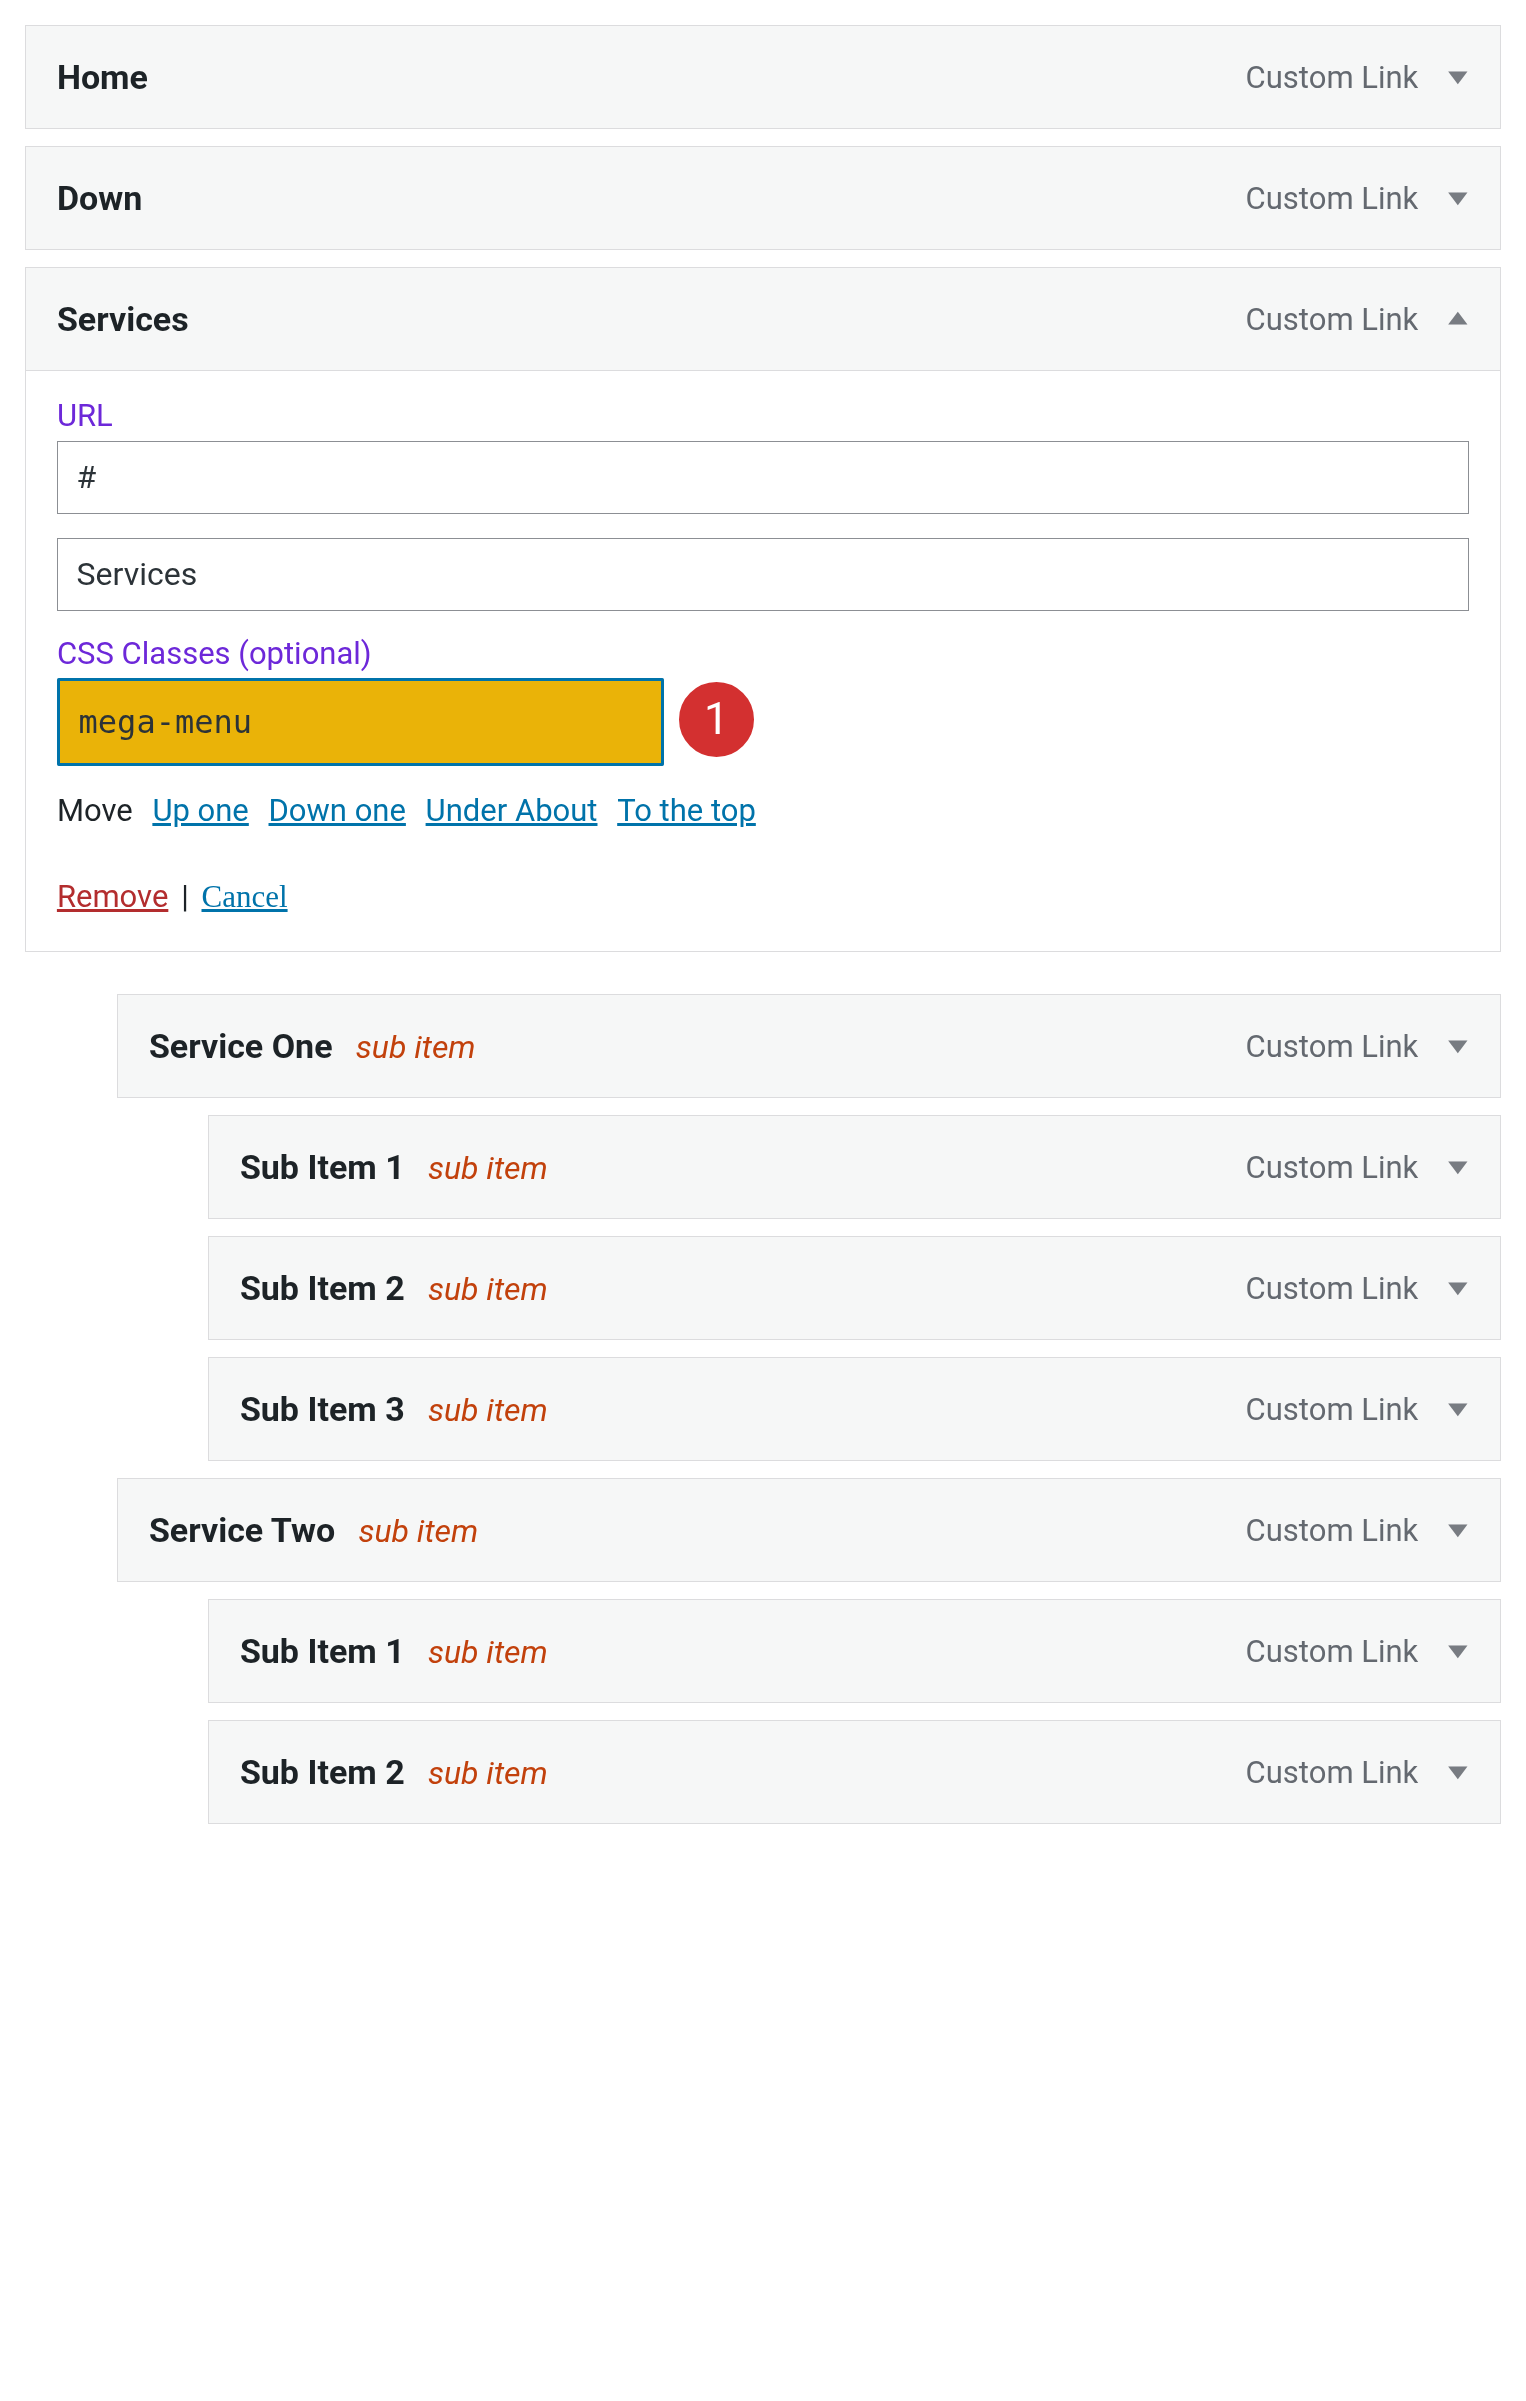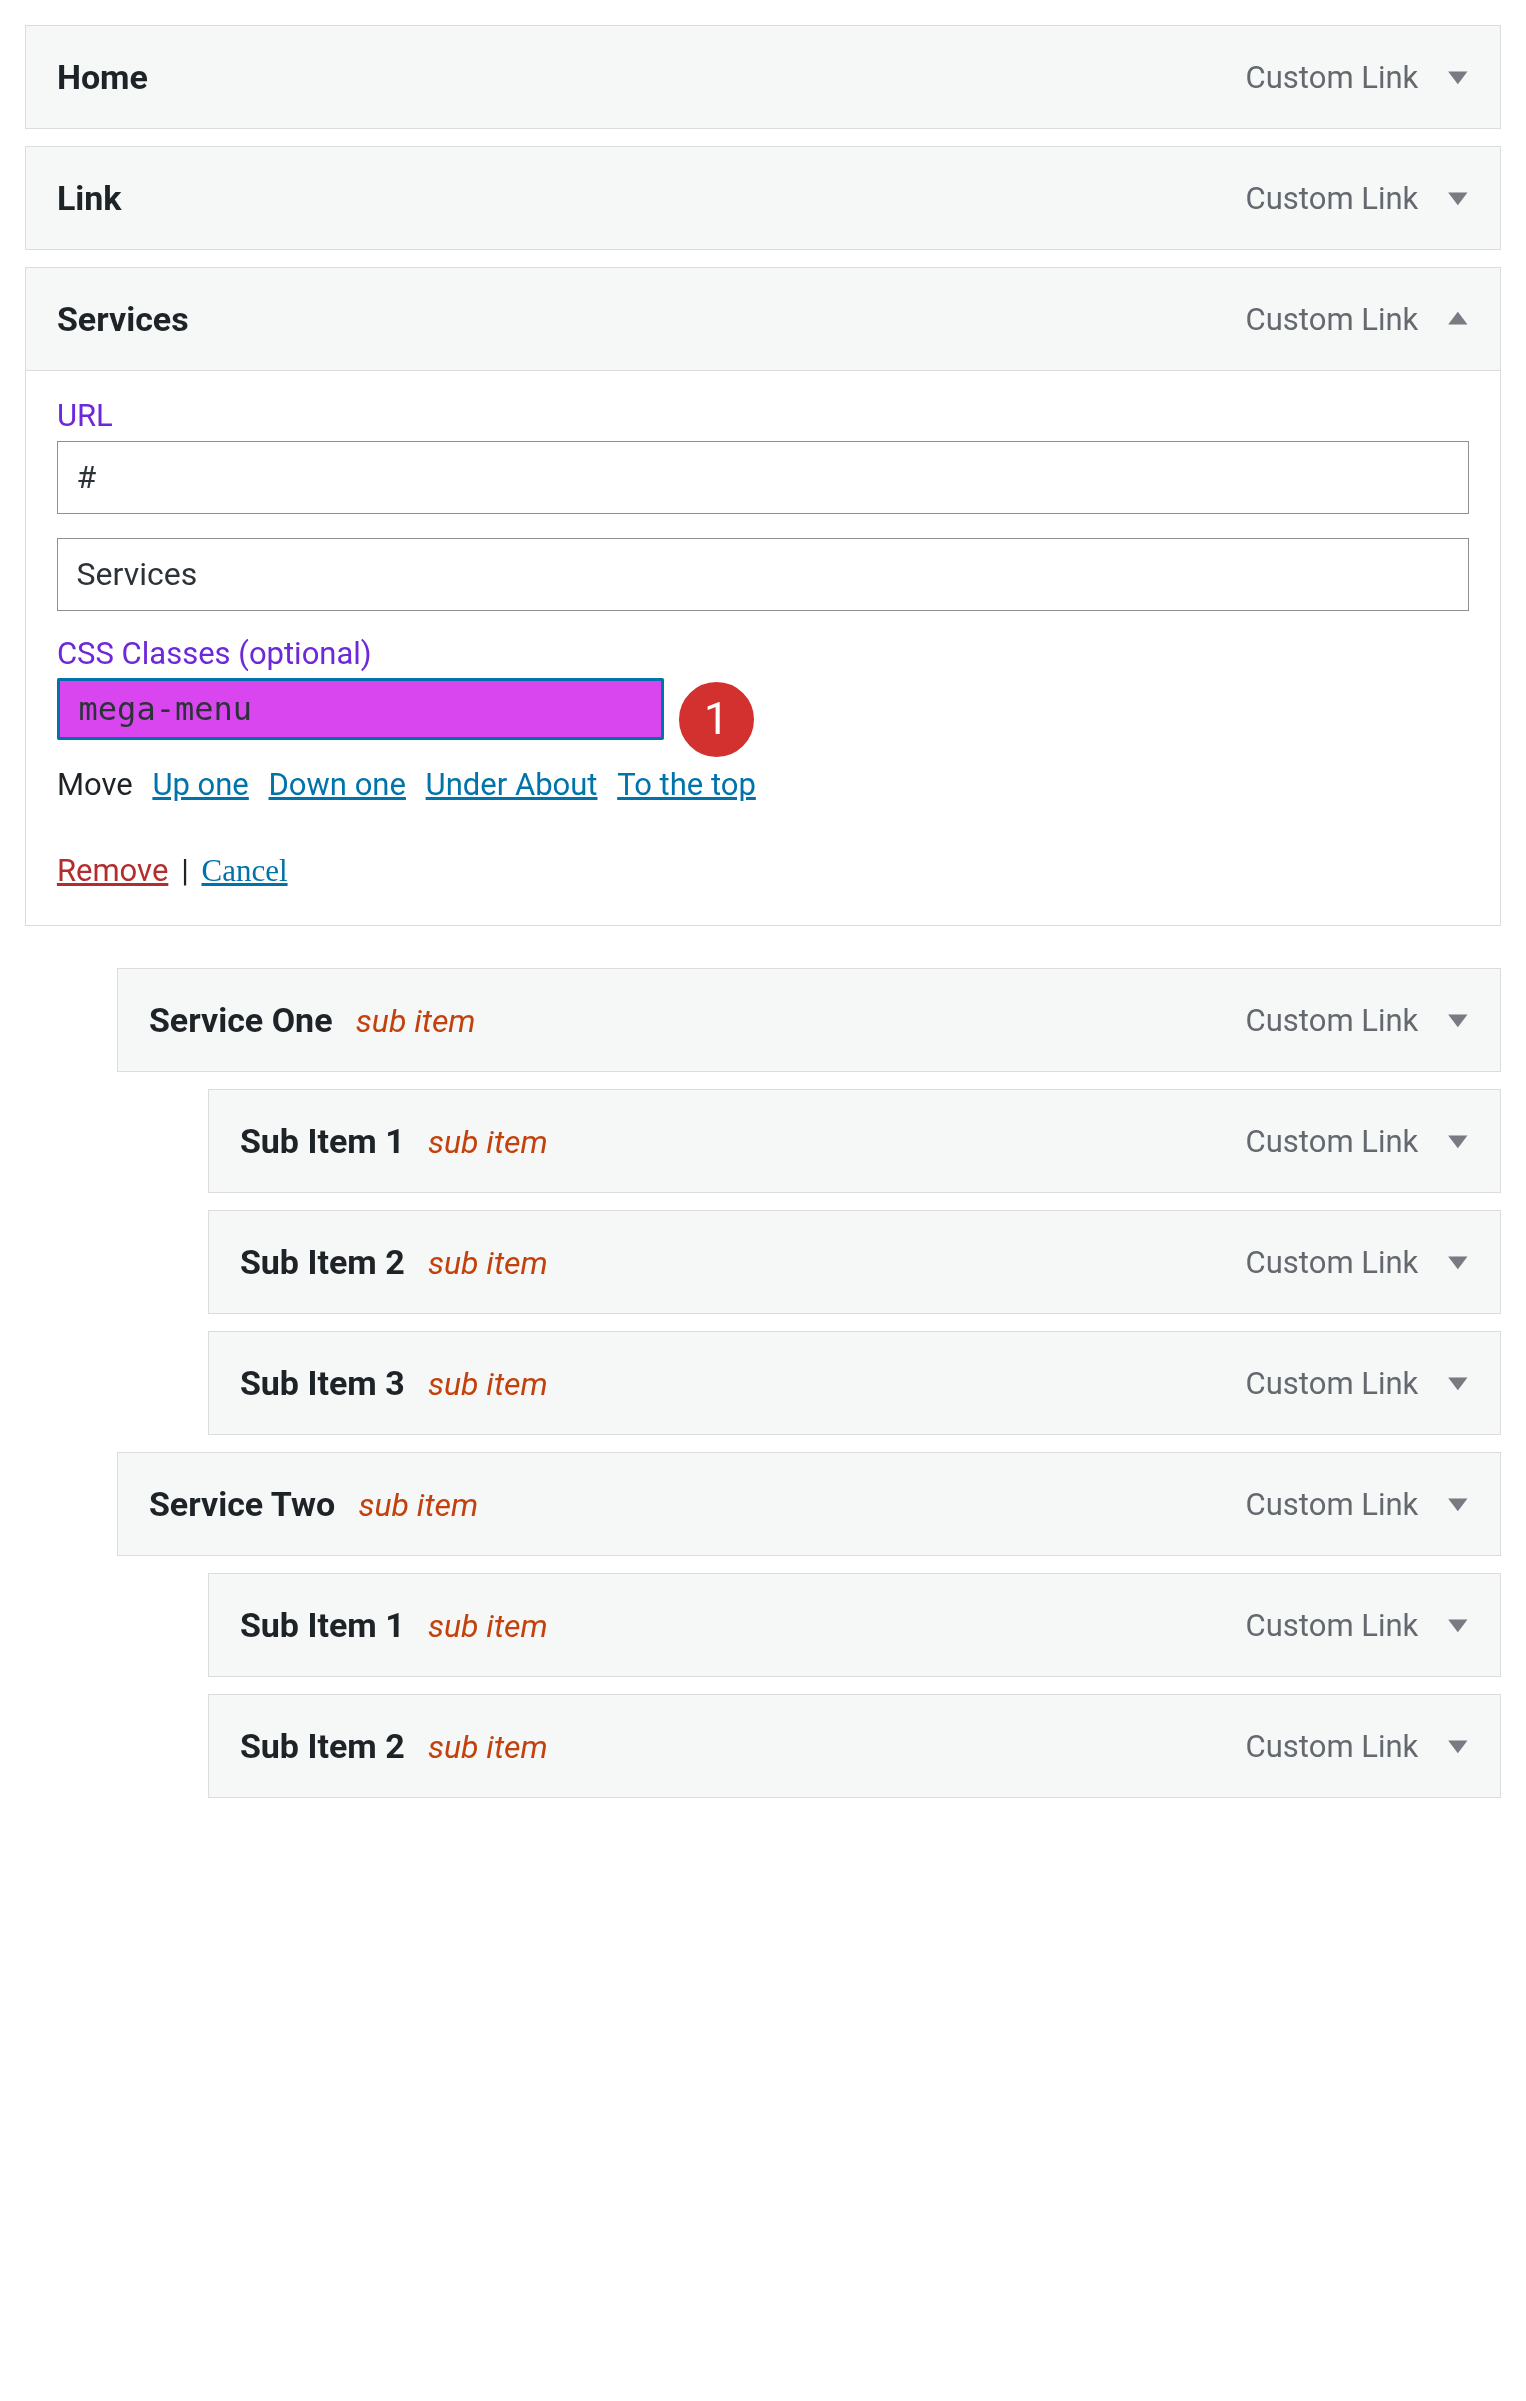--- a/index.html
+++ b/index.html
@@ -70,24 +70,24 @@
     border: 1.7px solid #8c8f94;
     background: #ffffff;
     font-size: 32px;
     padding: 0 18.7px;
     color: #2c3338;
     font-family: inherit;
   }
   .css-row { position: relative; }
   .css-input {
     width: 607px;
-    height: 62px;
+    height: 88px;
     border: 3.4px solid #0073aa;
     border-radius: 1.7px;
-    background: #d946ef;
+    background: #eab308;
     font-size: 32px;
     padding: 0 18.7px;
     color: #2c3338;
     font-family: monospace, monospace;
   }
   .badge {
     position: absolute;
     left: 617px;
     top: -1.7px;
     width: 85px;
@@ -134,21 +134,21 @@
       <span class="menu-item-title">Home</span>
       <span class="right-side">
         <span>Custom Link</span>
         <span class="tri">▼</span>
       </span>
     </div>
   </div>
 
   <div class="menu-item">
     <div class="menu-item-bar">
-      <span class="menu-item-title">Link</span>
+      <span class="menu-item-title">Down</span>
       <span class="right-side">
         <span>Custom Link</span>
         <span class="tri">▼</span>
       </span>
     </div>
   </div>
 
   <div class="menu-item">
     <div class="menu-item-bar">
       <span class="menu-item-title">Services</span>

